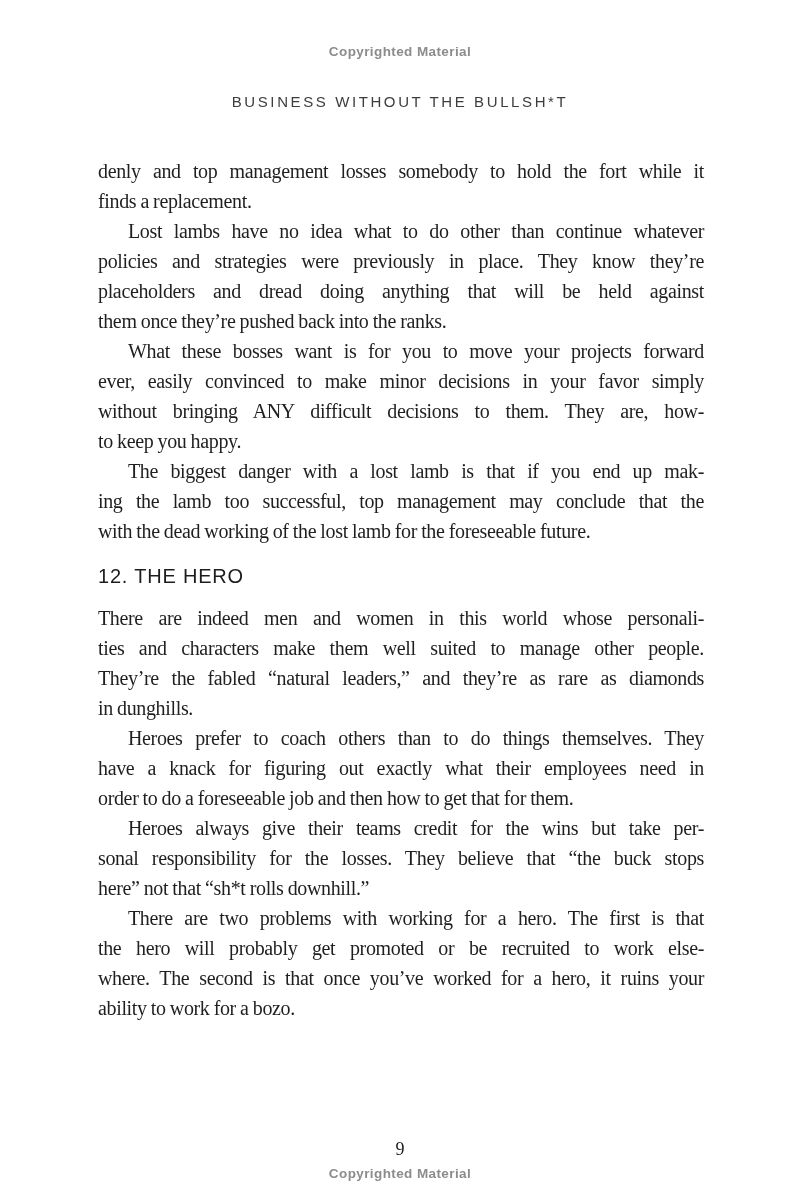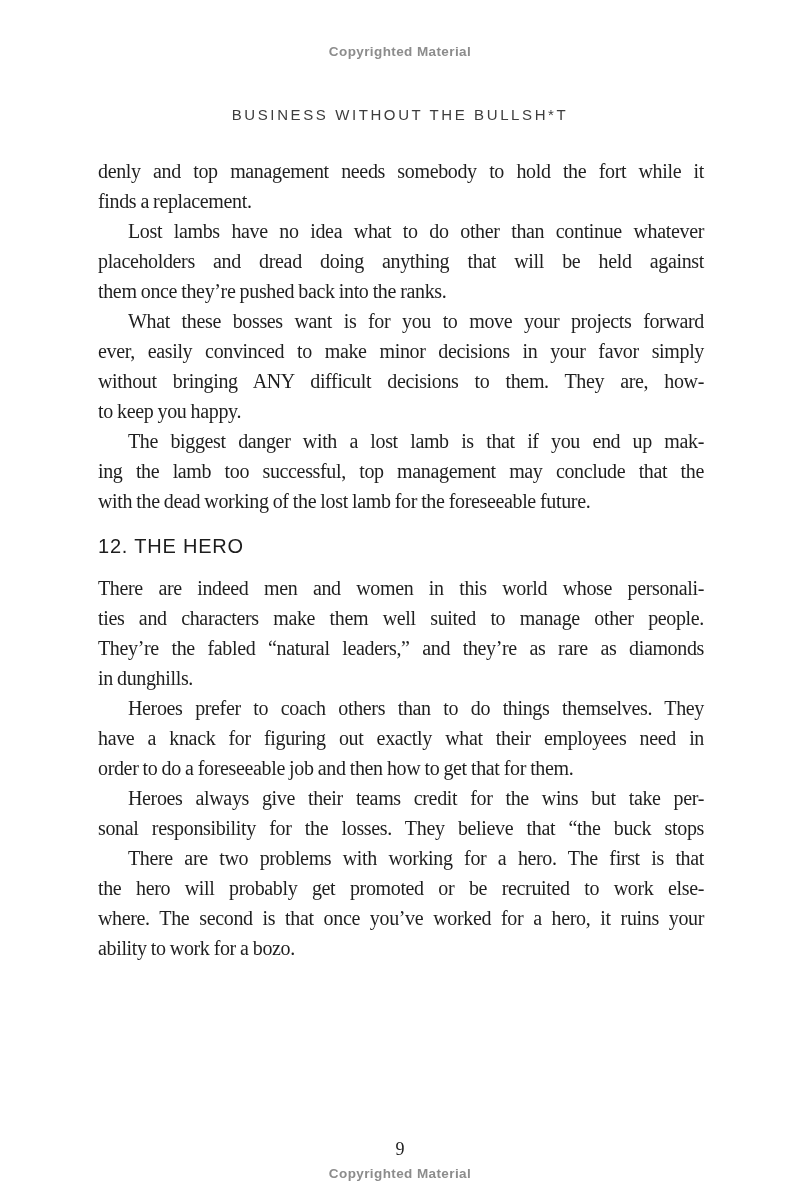--- a/index.html
+++ b/index.html
@@ -20,21 +20,21 @@
     font-family: "Liberation Sans", sans-serif;
     font-weight: 700;
     font-size: 13.5px;
     letter-spacing: 0.4px;
     color: var(--notice-gray, #8c8c8c);
   }
   .notice.top { top: 28px; }
   .notice.bottom { top: 1150px; }
   .running-header {
     position: absolute;
-    top: 90px;
+    top: 77px;
     left: 0;
     width: 100%;
     text-align: center;
     font-family: "Liberation Sans", sans-serif;
     font-weight: 400;
     font-size: 15px;
     letter-spacing: 2.6px;
     color: var(--header-text, #3d3d3d);
     white-space: nowrap;
   }
@@ -82,25 +82,26 @@
 </head>
 <body>
 
 <div class="page">
   <div class="notice top">Copyrighted Material</div>
 
   <div class="running-header">BUSINESS WITHOUT THE BULLSH*T</div>
 
   <main class="body-text">
       <div class="paragraph">
-        <div class="line">denly and top management needs somebody to hold the fort while it</div>
+        <div class="line">denly and top management losses somebody to hold the fort while it</div>
         <div class="line last">finds a replacement.</div>
       </div>
       <div class="paragraph">
         <div class="line indent">Lost lambs have no idea what to do other than continue whatever</div>
+        <div class="line">policies and strategies were previously in place. They know they’re</div>
         <div class="line">placeholders and dread doing anything that will be held against</div>
         <div class="line last">them once they’re pushed back into the ranks.</div>
       </div>
       <div class="paragraph">
         <div class="line indent">What these bosses want is for you to move your projects forward</div>
         <div class="line">ever, easily convinced to make minor decisions in your favor simply</div>
         <div class="line">without bringing ANY difficult decisions to them. They are, how-</div>
         <div class="line last">to keep you happy.</div>
       </div>
       <div class="paragraph">
@@ -116,20 +117,21 @@
         <div class="line last">in dunghills.</div>
       </div>
       <div class="paragraph">
         <div class="line indent">Heroes prefer to coach others than to do things themselves. They</div>
         <div class="line">have a knack for figuring out exactly what their employees need in</div>
         <div class="line last">order to do a foreseeable job and then how to get that for them.</div>
       </div>
       <div class="paragraph">
         <div class="line indent">Heroes always give their teams credit for the wins but take per-</div>
         <div class="line">sonal responsibility for the losses. They believe that “the buck stops</div>
+        <div class="line last">here” not that “sh*t rolls downhill.”</div>
       </div>
       <div class="paragraph">
         <div class="line indent">There are two problems with working for a hero. The first is that</div>
         <div class="line">the hero will probably get promoted or be recruited to work else-</div>
         <div class="line">where. The second is that once you’ve worked for a hero, it ruins your</div>
         <div class="line last">ability to work for a bozo.</div>
       </div>
     </main>
 
   <div class="page-number">9</div>

